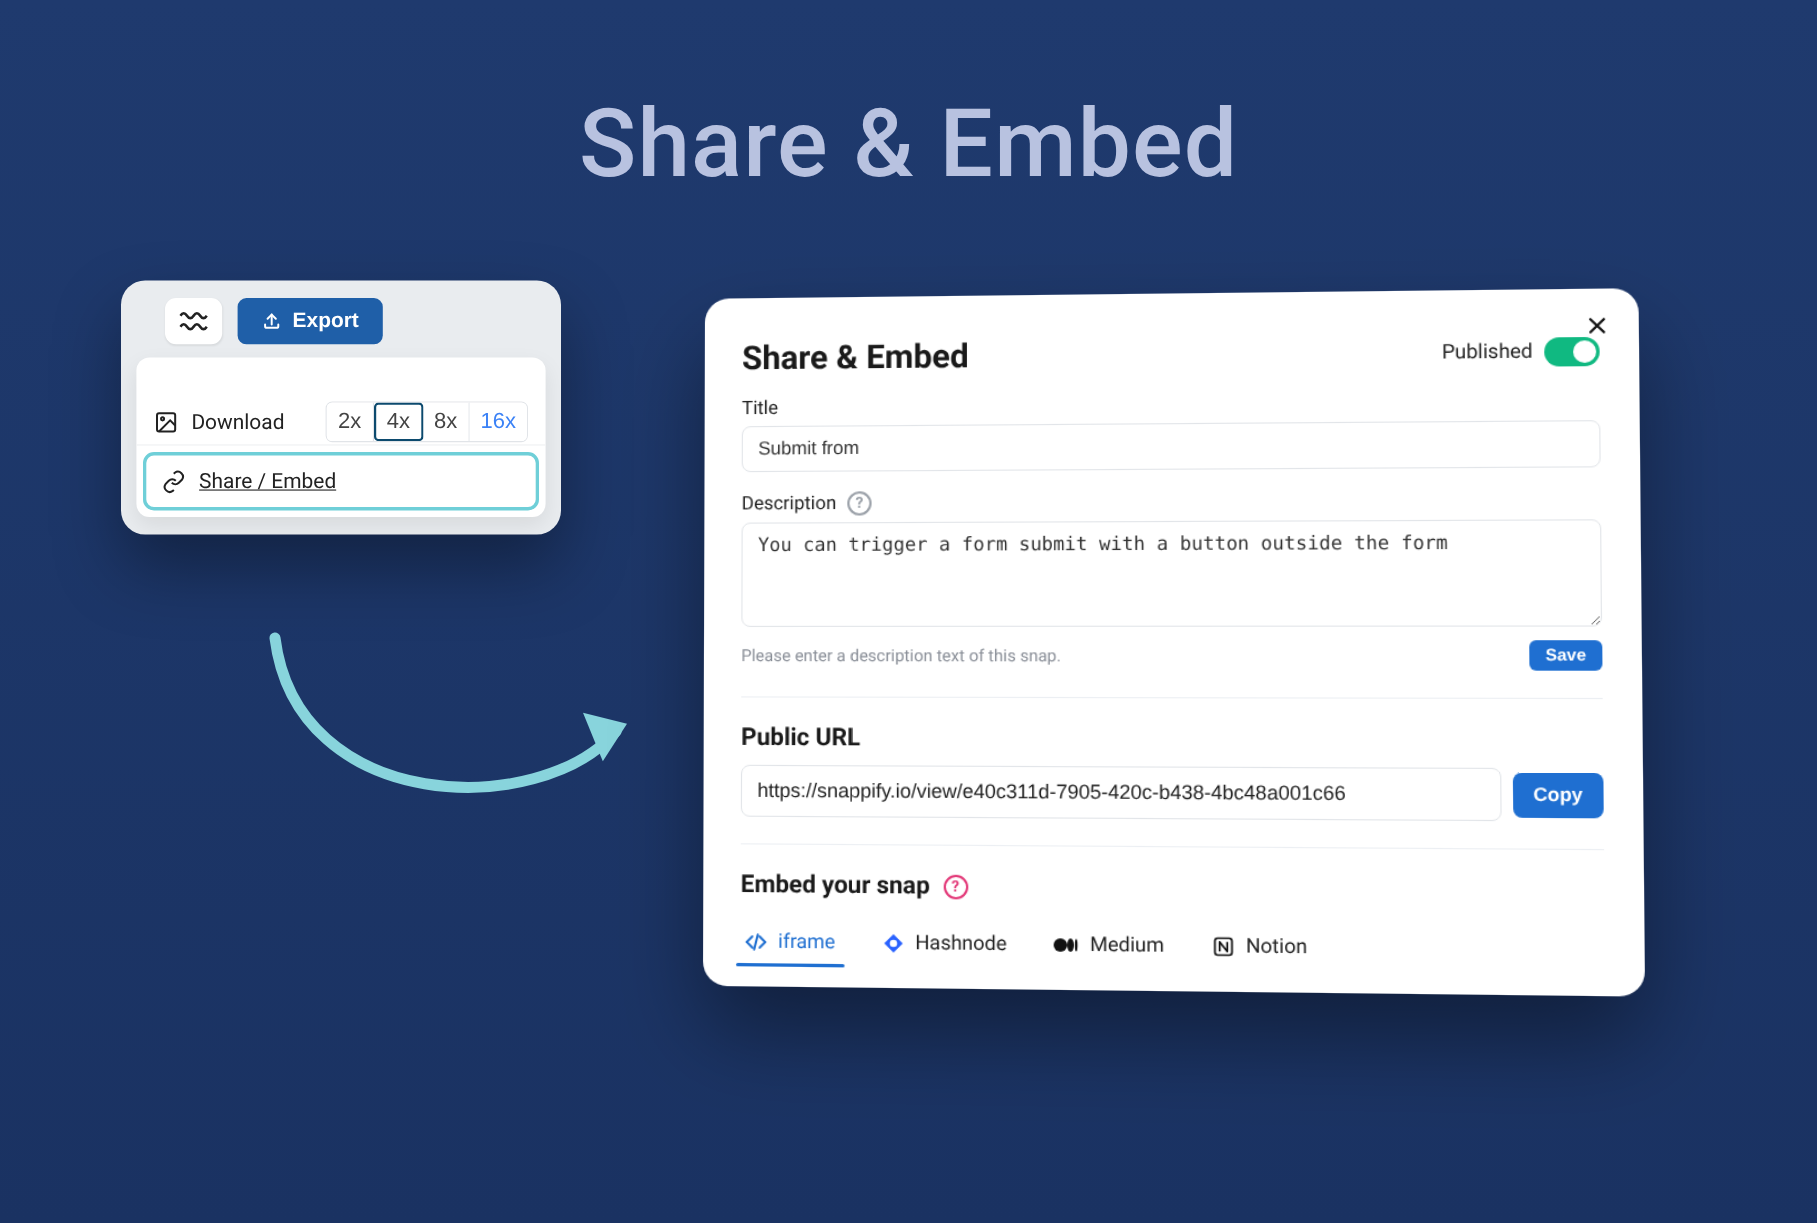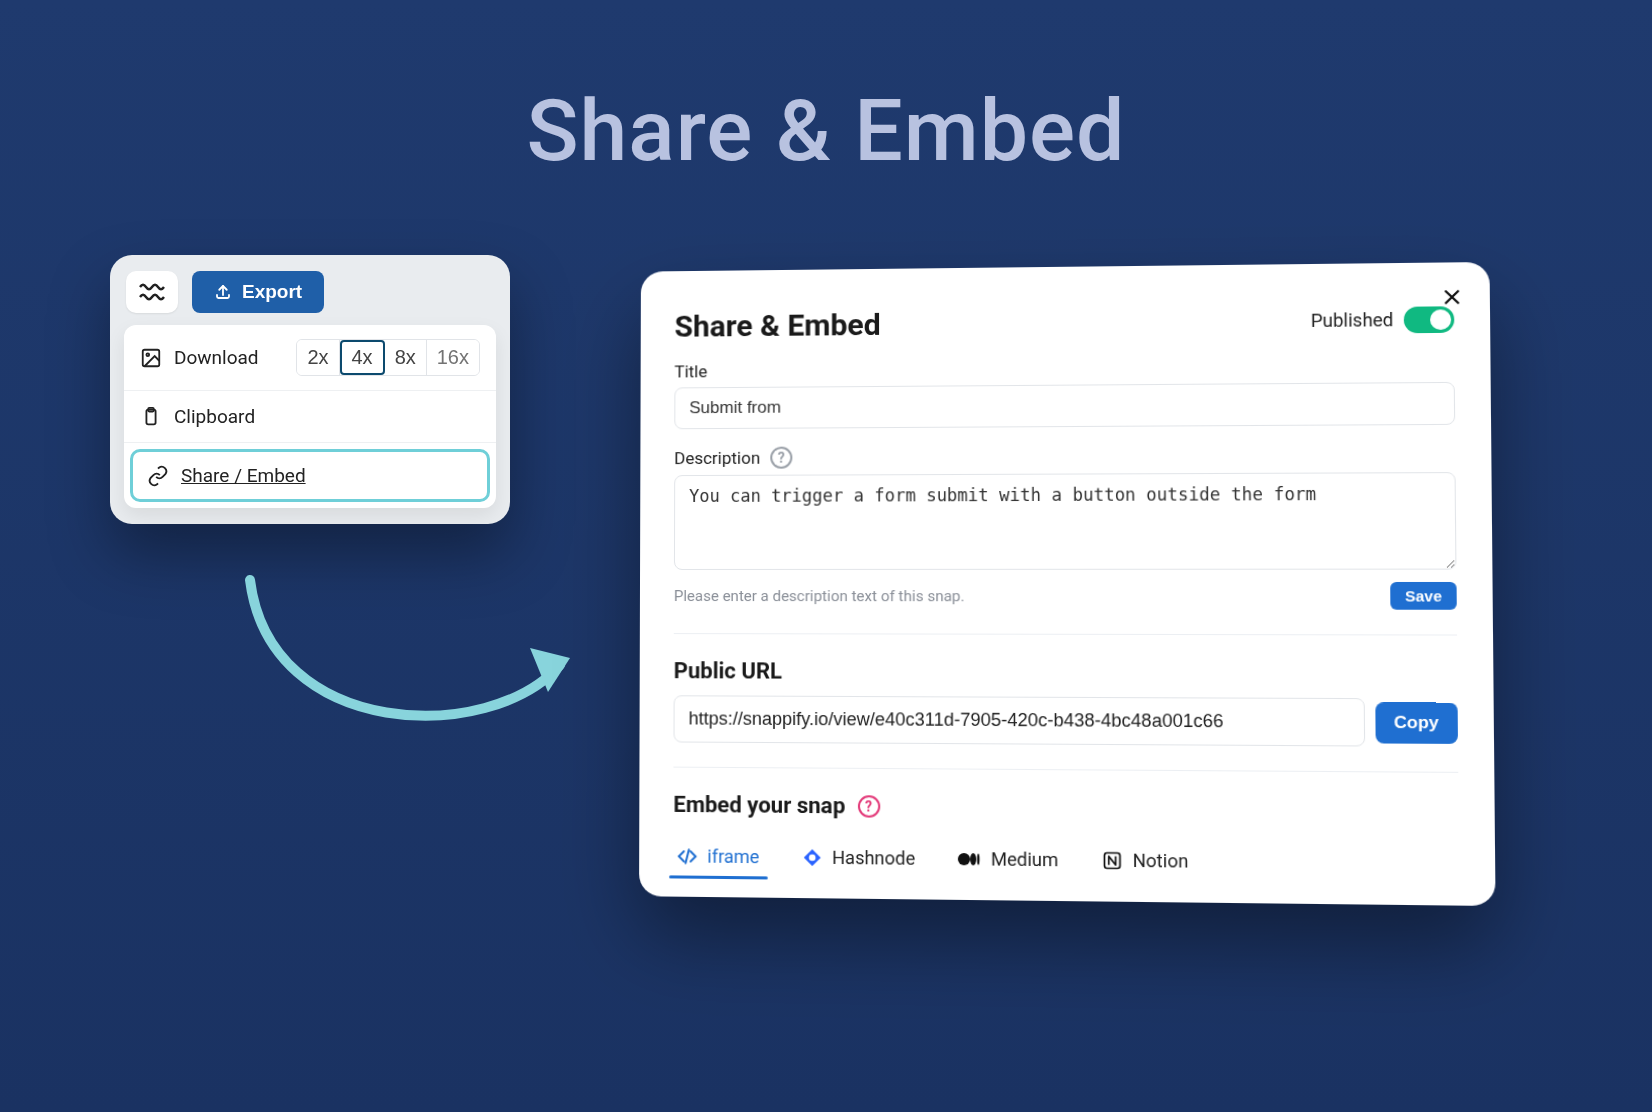--- a/index.html
+++ b/index.html
@@ -32,20 +32,21 @@
     background: #e9ecef;
     border-radius: 22px;
     box-shadow: 0 30px 60px rgba(0,0,0,.35);
     overflow: hidden;
   }
   .export-top {
     display: flex;
     align-items: center;
     padding: 16px 16px 12px 16px;
     gap: 14px;
+    margin-left: 24px;
   }
   .logo-chip {
     width: 52px;
     height: 42px;
     background: #fff;
     border-radius: 10px;
     display: flex;
     align-items: center;
     justify-content: center;
     box-shadow: 0 1px 2px rgba(0,0,0,.08);
@@ -66,26 +67,27 @@
   .export-list {
     background: #fff;
     margin: 0 14px 16px 14px;
     border-radius: 12px;
     overflow: hidden;
     box-shadow: 0 8px 20px rgba(0,0,0,.08);
   }
   .export-row {
     display: flex;
     align-items: center;
-    padding: 14px 16px;
+    padding: 2px 16px;
     border-bottom: 1px solid #eef0f2;
     gap: 12px;
     font-size: 19px;
     color: #222;
     cursor: pointer;
+    margin-top: 38px;
   }
   .export-row:last-child { border-bottom: none; text-decoration: underline; }
   .export-row.highlight {
     border: 3px solid #6fcfd8;
     border-radius: 10px;
     margin: 6px;
     padding: 12px 14px;
   }
   .size-group {
     margin-left: auto;
@@ -99,21 +101,21 @@
     padding: 4px 10px;
     font-size: 20px;
     color: #444;
     background: #fff;
     border: none;
     border-right: 1px solid #e1e4e8;
     cursor: pointer;
   }
   .size-btn:last-child { border-right: none; }
   .size-btn.sel { border: 2px solid #0c4a6e; border-radius: 4px; }
-  .size-btn.disabled { color: #737373; }
+  .size-btn.disabled { color: #3b82f6; }
 
   
   .arrow {
     position: absolute;
     top: 570px;
     left: 230px;
     width: 360px;
     height: 200px;
     pointer-events: none;
   }
@@ -244,29 +246,20 @@
       </span>
       <span>Download</span>
       <div class="size-group">
         <button class="size-btn">2x</button>
         <button class="size-btn sel">4x</button>
         <button class="size-btn">8x</button>
         <button class="size-btn disabled">16x</button>
       </div>
     </div>
 
-    <div class="export-row">
-      <span class="ico">
-        <svg width="22" height="22" viewBox="0 0 24 24" fill="none" stroke="#222" stroke-width="2">
-            <rect x="7" y="4" width="10" height="16" rx="2"></rect>
-            <rect x="9" y="2" width="6" height="4" rx="1"></rect>
-          </svg>
-      </span>
-      <span>Clipboard</span>
-    </div>
 
 
     <div class="export-row highlight">
       <span class="ico">
         <svg width="22" height="22" viewBox="0 0 24 24" fill="none" stroke="#222" stroke-width="2">
             <path d="M10 13a5 5 0 0 0 7 0l3-3a5 5 0 0 0-7-7l-1 1"></path>
             <path d="M14 11a5 5 0 0 0-7 0l-3 3a5 5 0 0 0 7 7l1-1"></path>
           </svg>
       </span>
       <span>Share / Embed</span>

